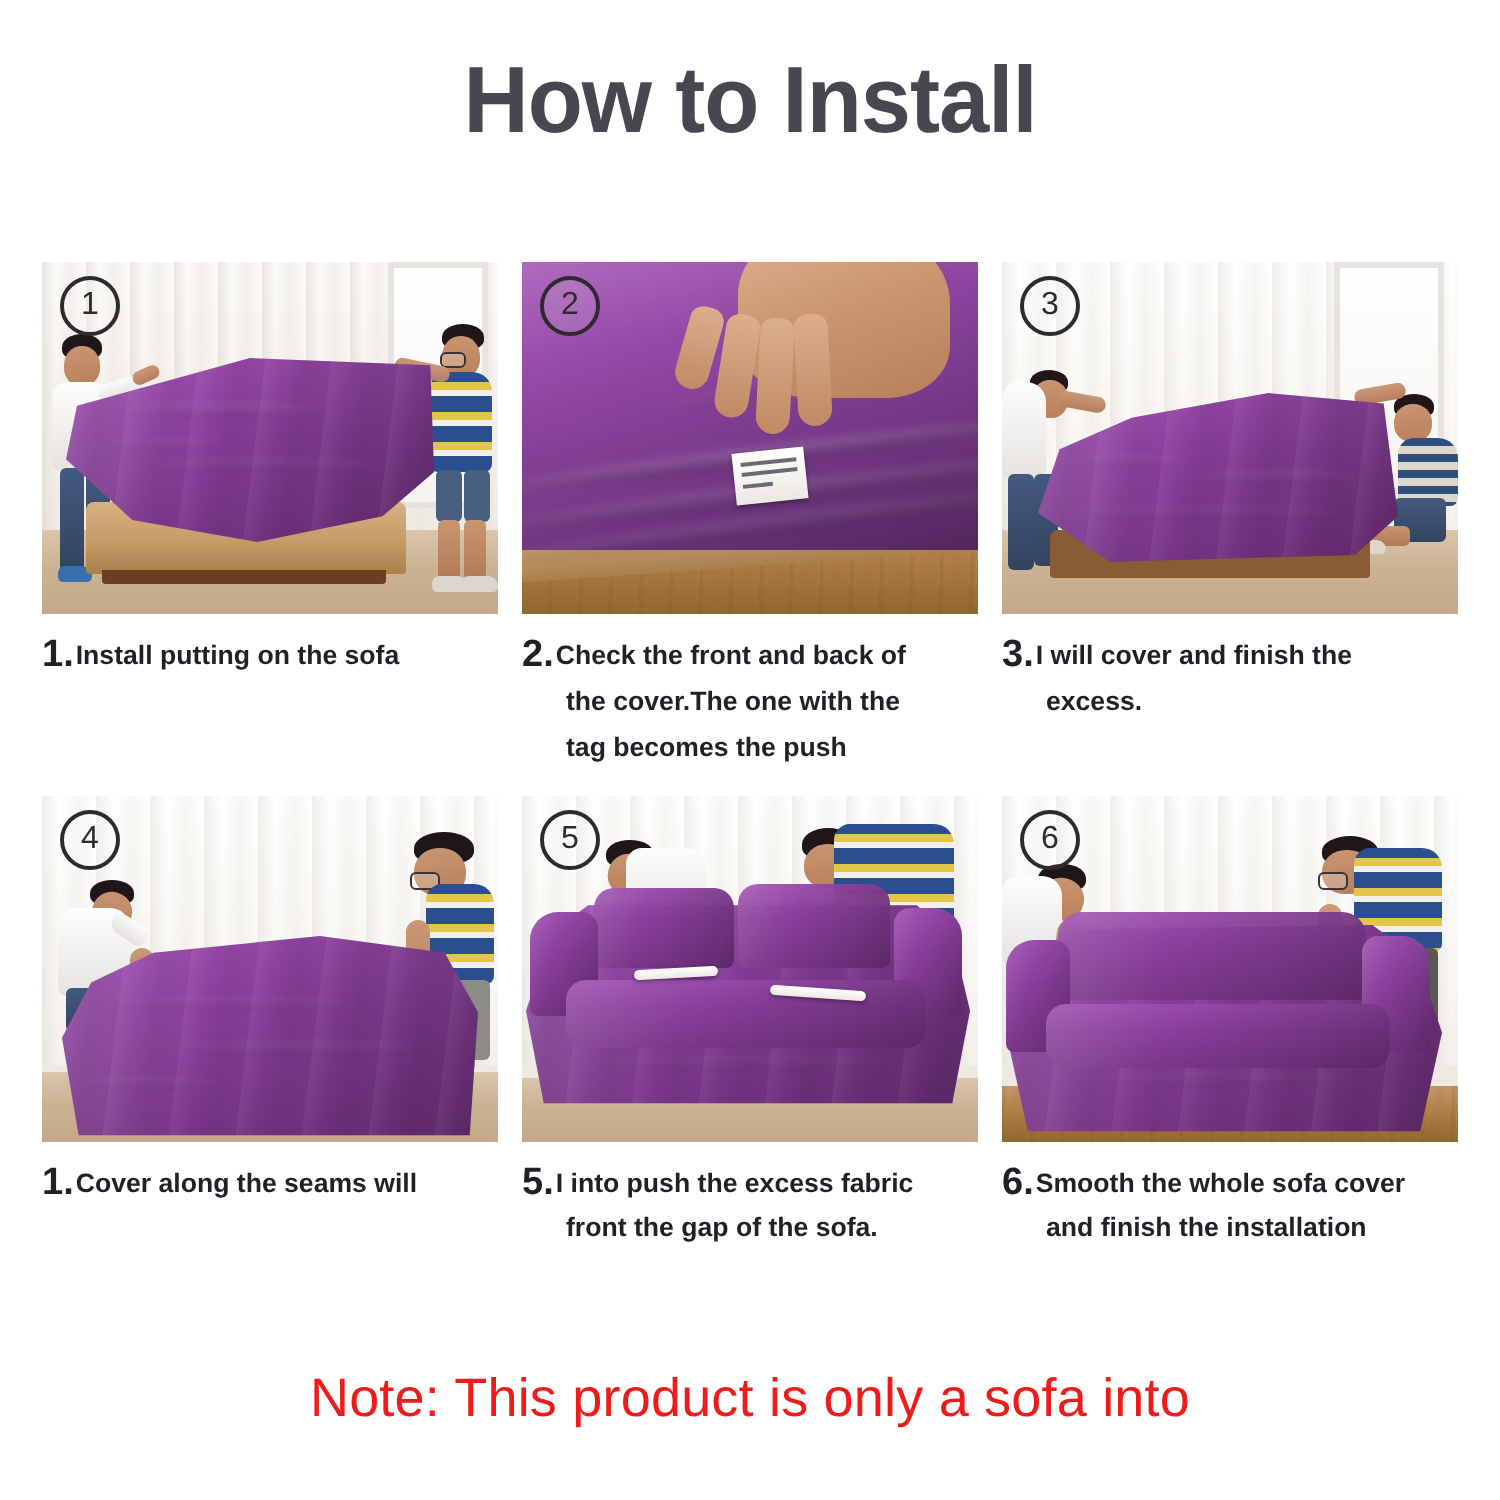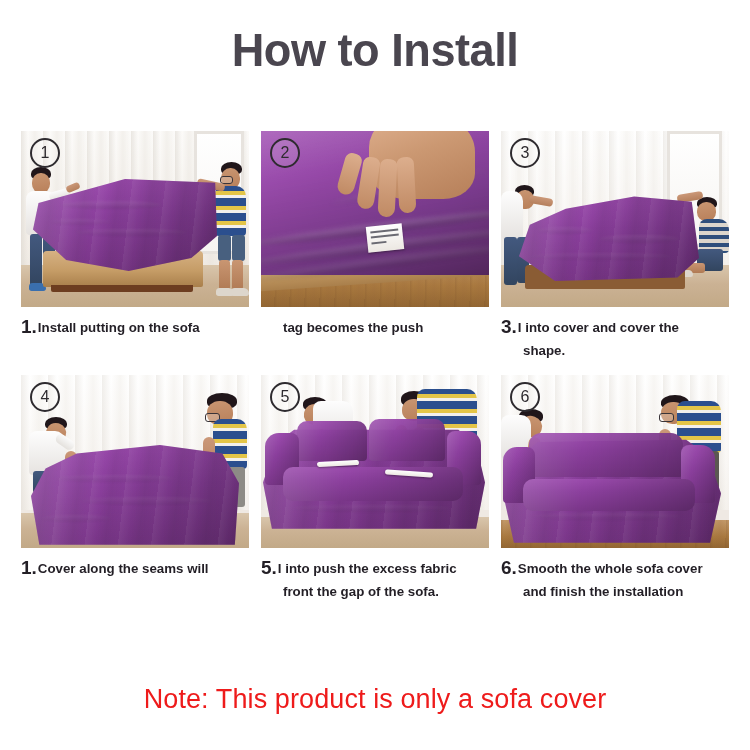--- a/index.html
+++ b/index.html
@@ -356,20 +356,22 @@
 
         <div class="tag" style="left:106px;top:94px;width:36px;height:26px;transform:rotate(-6deg);">
           <i style="top:5px;"></i>
             <i style="top:10px;"></i>
             <i style="top:16px;width:40%;"></i>
         </div>
       </div>
       <div class="badge">2</div>
     </div>
     <div class="caption">
+      <span class="ln"><span class="num">2.</span><span>Check the front and back of</span></span>
+      <span class="ln indent">the cover.The one with the</span>
       <span class="ln indent">tag becomes the push</span>
     </div>
   </div>
 
   <div class="step row1">
     <div class="photo">
       <div class="scene">
         <div class="wall bright"></div>
         <div class="window" style="right:3%;width:24%;height:66%;"></div>
         <div class="floor"></div>
@@ -397,22 +399,22 @@
         <div class="sofa-base" style="left:24px;top:134px;width:160px;height:24px;background:#8a5c34;"></div>
         <div class="cover sheen" style="left:18px;top:62px;width:180px;height:88px;
                     clip-path: polygon(6% 36%, 26% 18%, 64% 4%, 96% 10%, 100% 74%, 88% 96%, 20% 100%, 0% 72%);"></div>
         <div class="fold" style="left:36px;top:96px;width:56px;height:7px;opacity:.38;"></div>
         <div class="fold" style="left:98px;top:104px;width:80px;height:8px;opacity:.4;"></div>
         <div class="fold" style="left:30px;top:122px;width:140px;height:7px;opacity:.32;"></div>
       </div>
       <div class="badge">3</div>
     </div>
     <div class="caption">
-      <span class="ln"><span class="num">3.</span><span>I into cover and cover the</span></span>
-      <span class="ln indent">shape.</span>
+      <span class="ln"><span class="num">3.</span><span>I will cover and finish the</span></span>
+      <span class="ln indent">excess.</span>
     </div>
   </div>
 
   <div class="step row2">
     <div class="photo">
       <div class="scene">
         <div class="wall bright"></div>
         <div class="floor" style="height:20%;"></div>
 
         <div class="person">
@@ -532,13 +534,13 @@
       <div class="badge">6</div>
     </div>
     <div class="caption">
       <span class="ln"><span class="num">6.</span><span>Smooth the whole sofa cover</span></span>
       <span class="ln indent">and finish the installation</span>
     </div>
   </div>
 
 </div>
 
-<div class="note">Note: This product is only a sofa cover</div>
+<div class="note">Note: This product is only a sofa into</div>
 
 </body></html>

